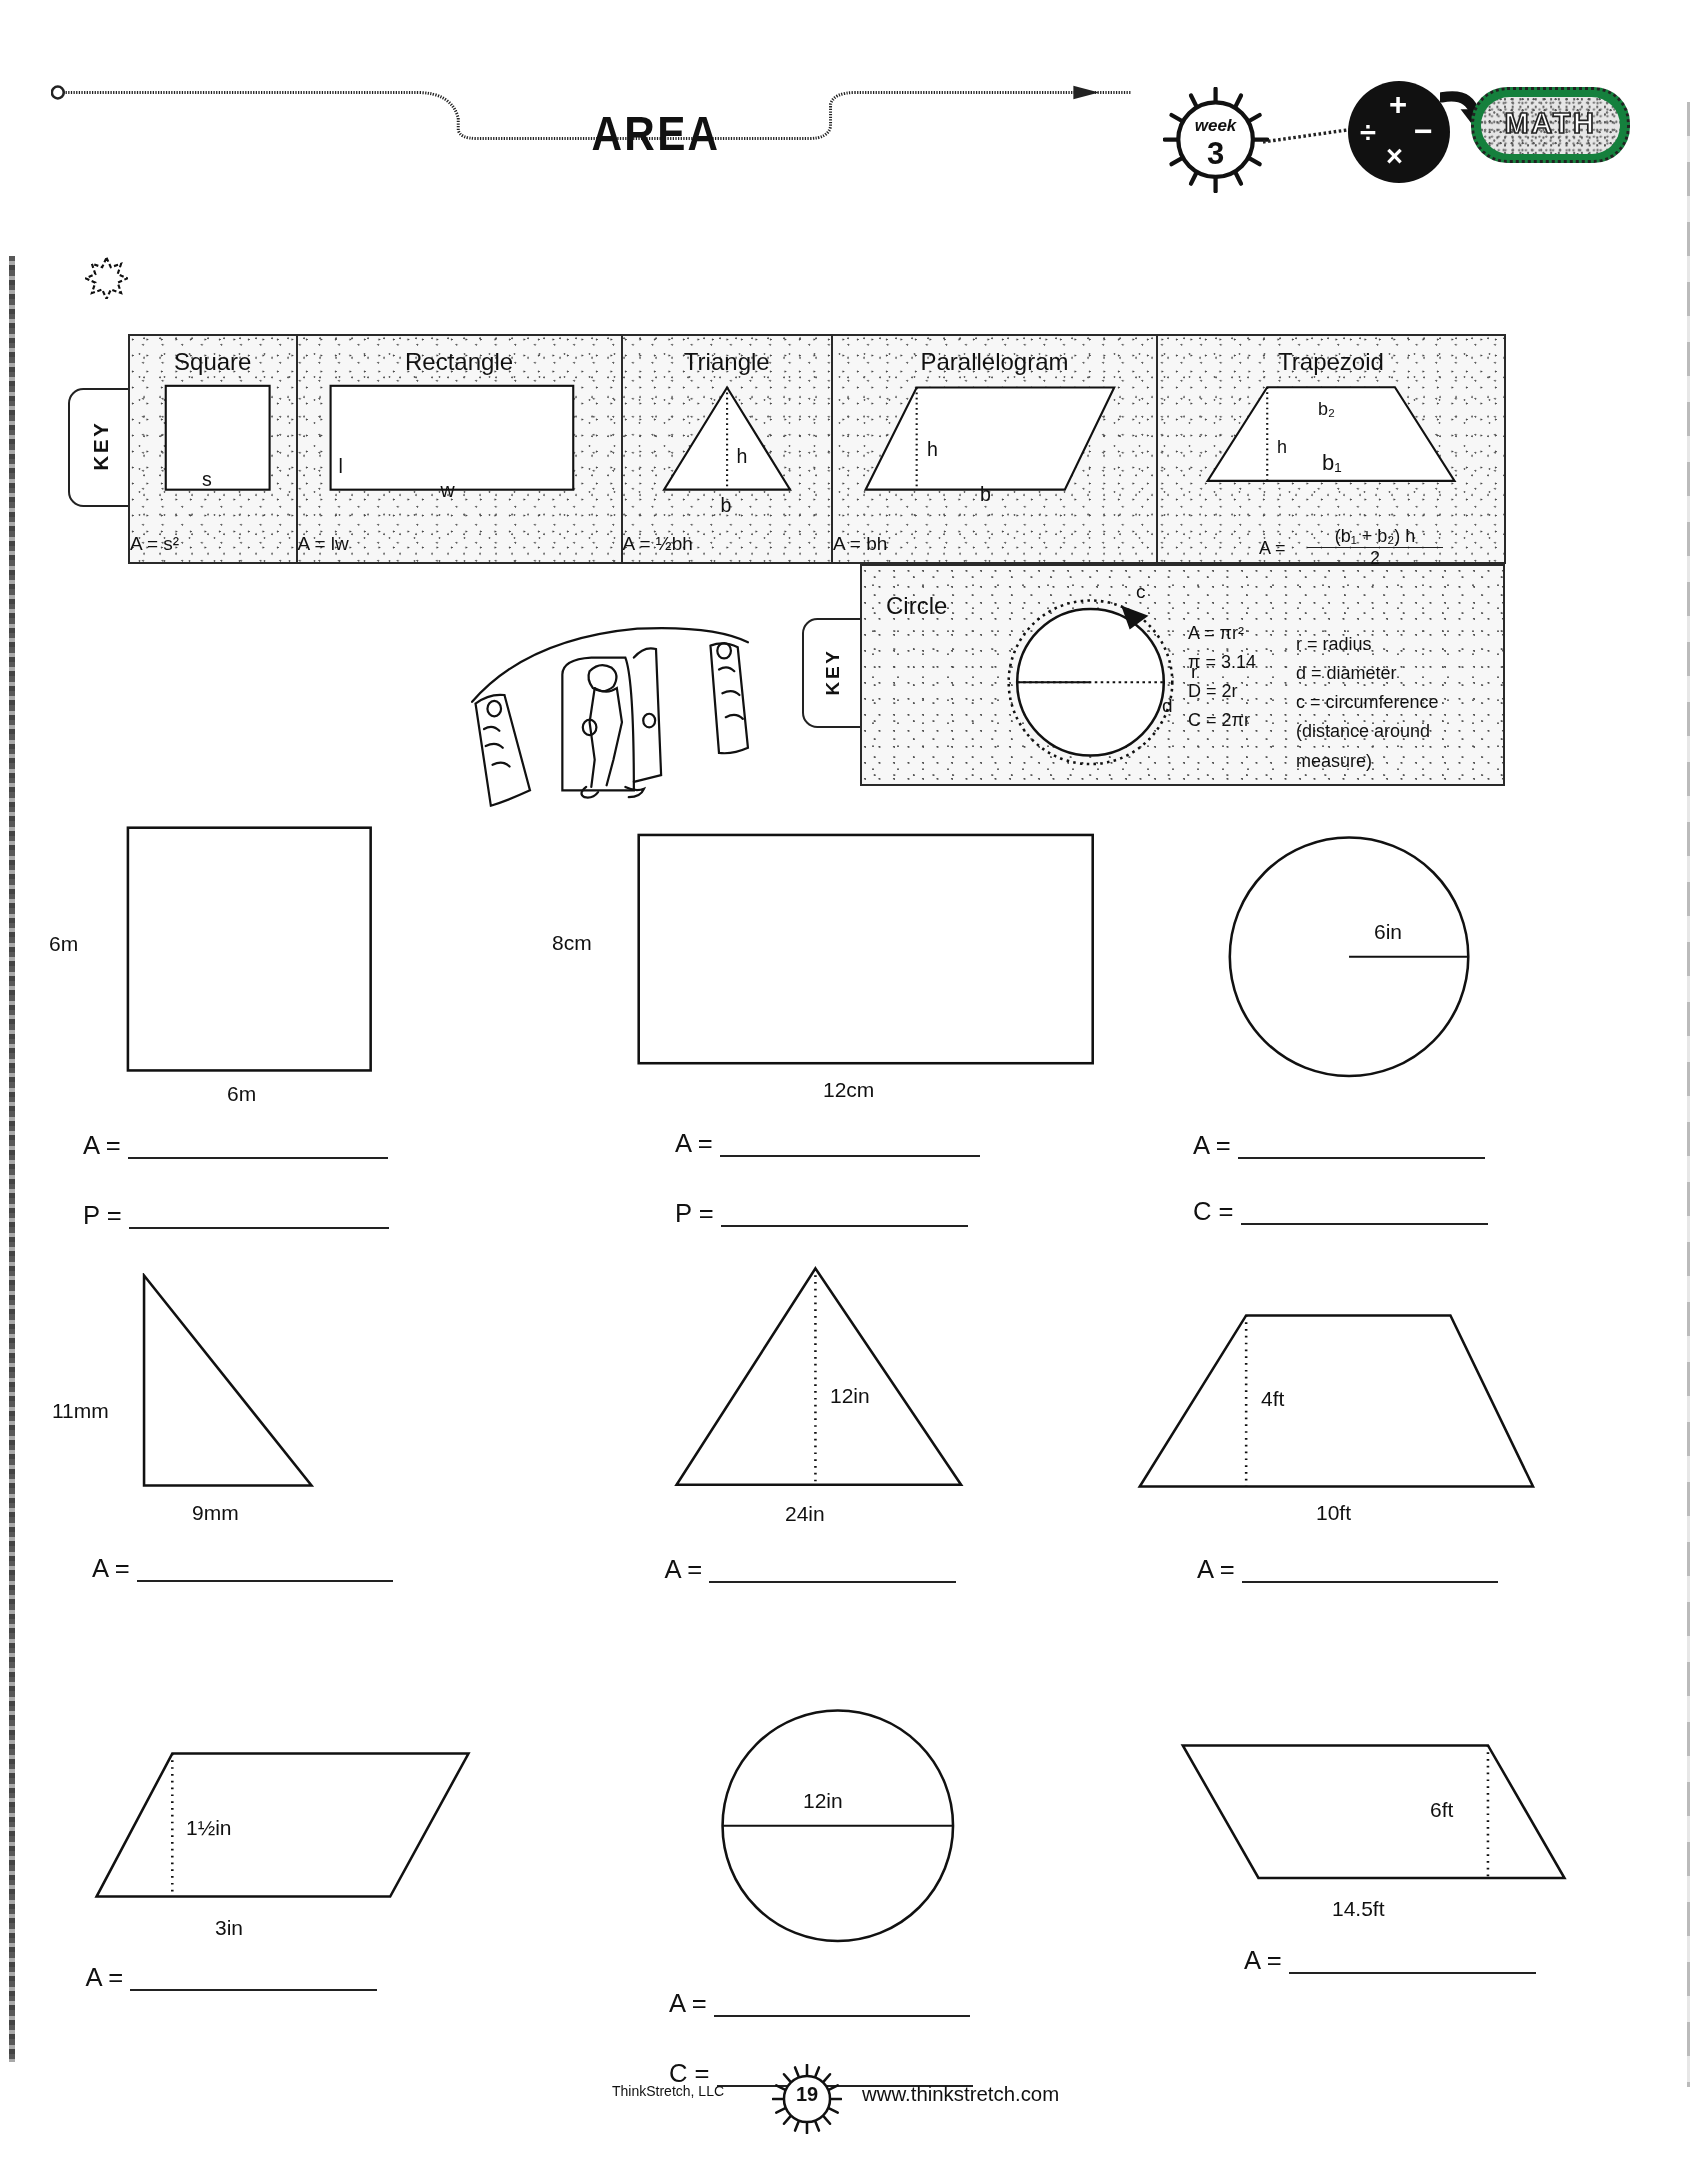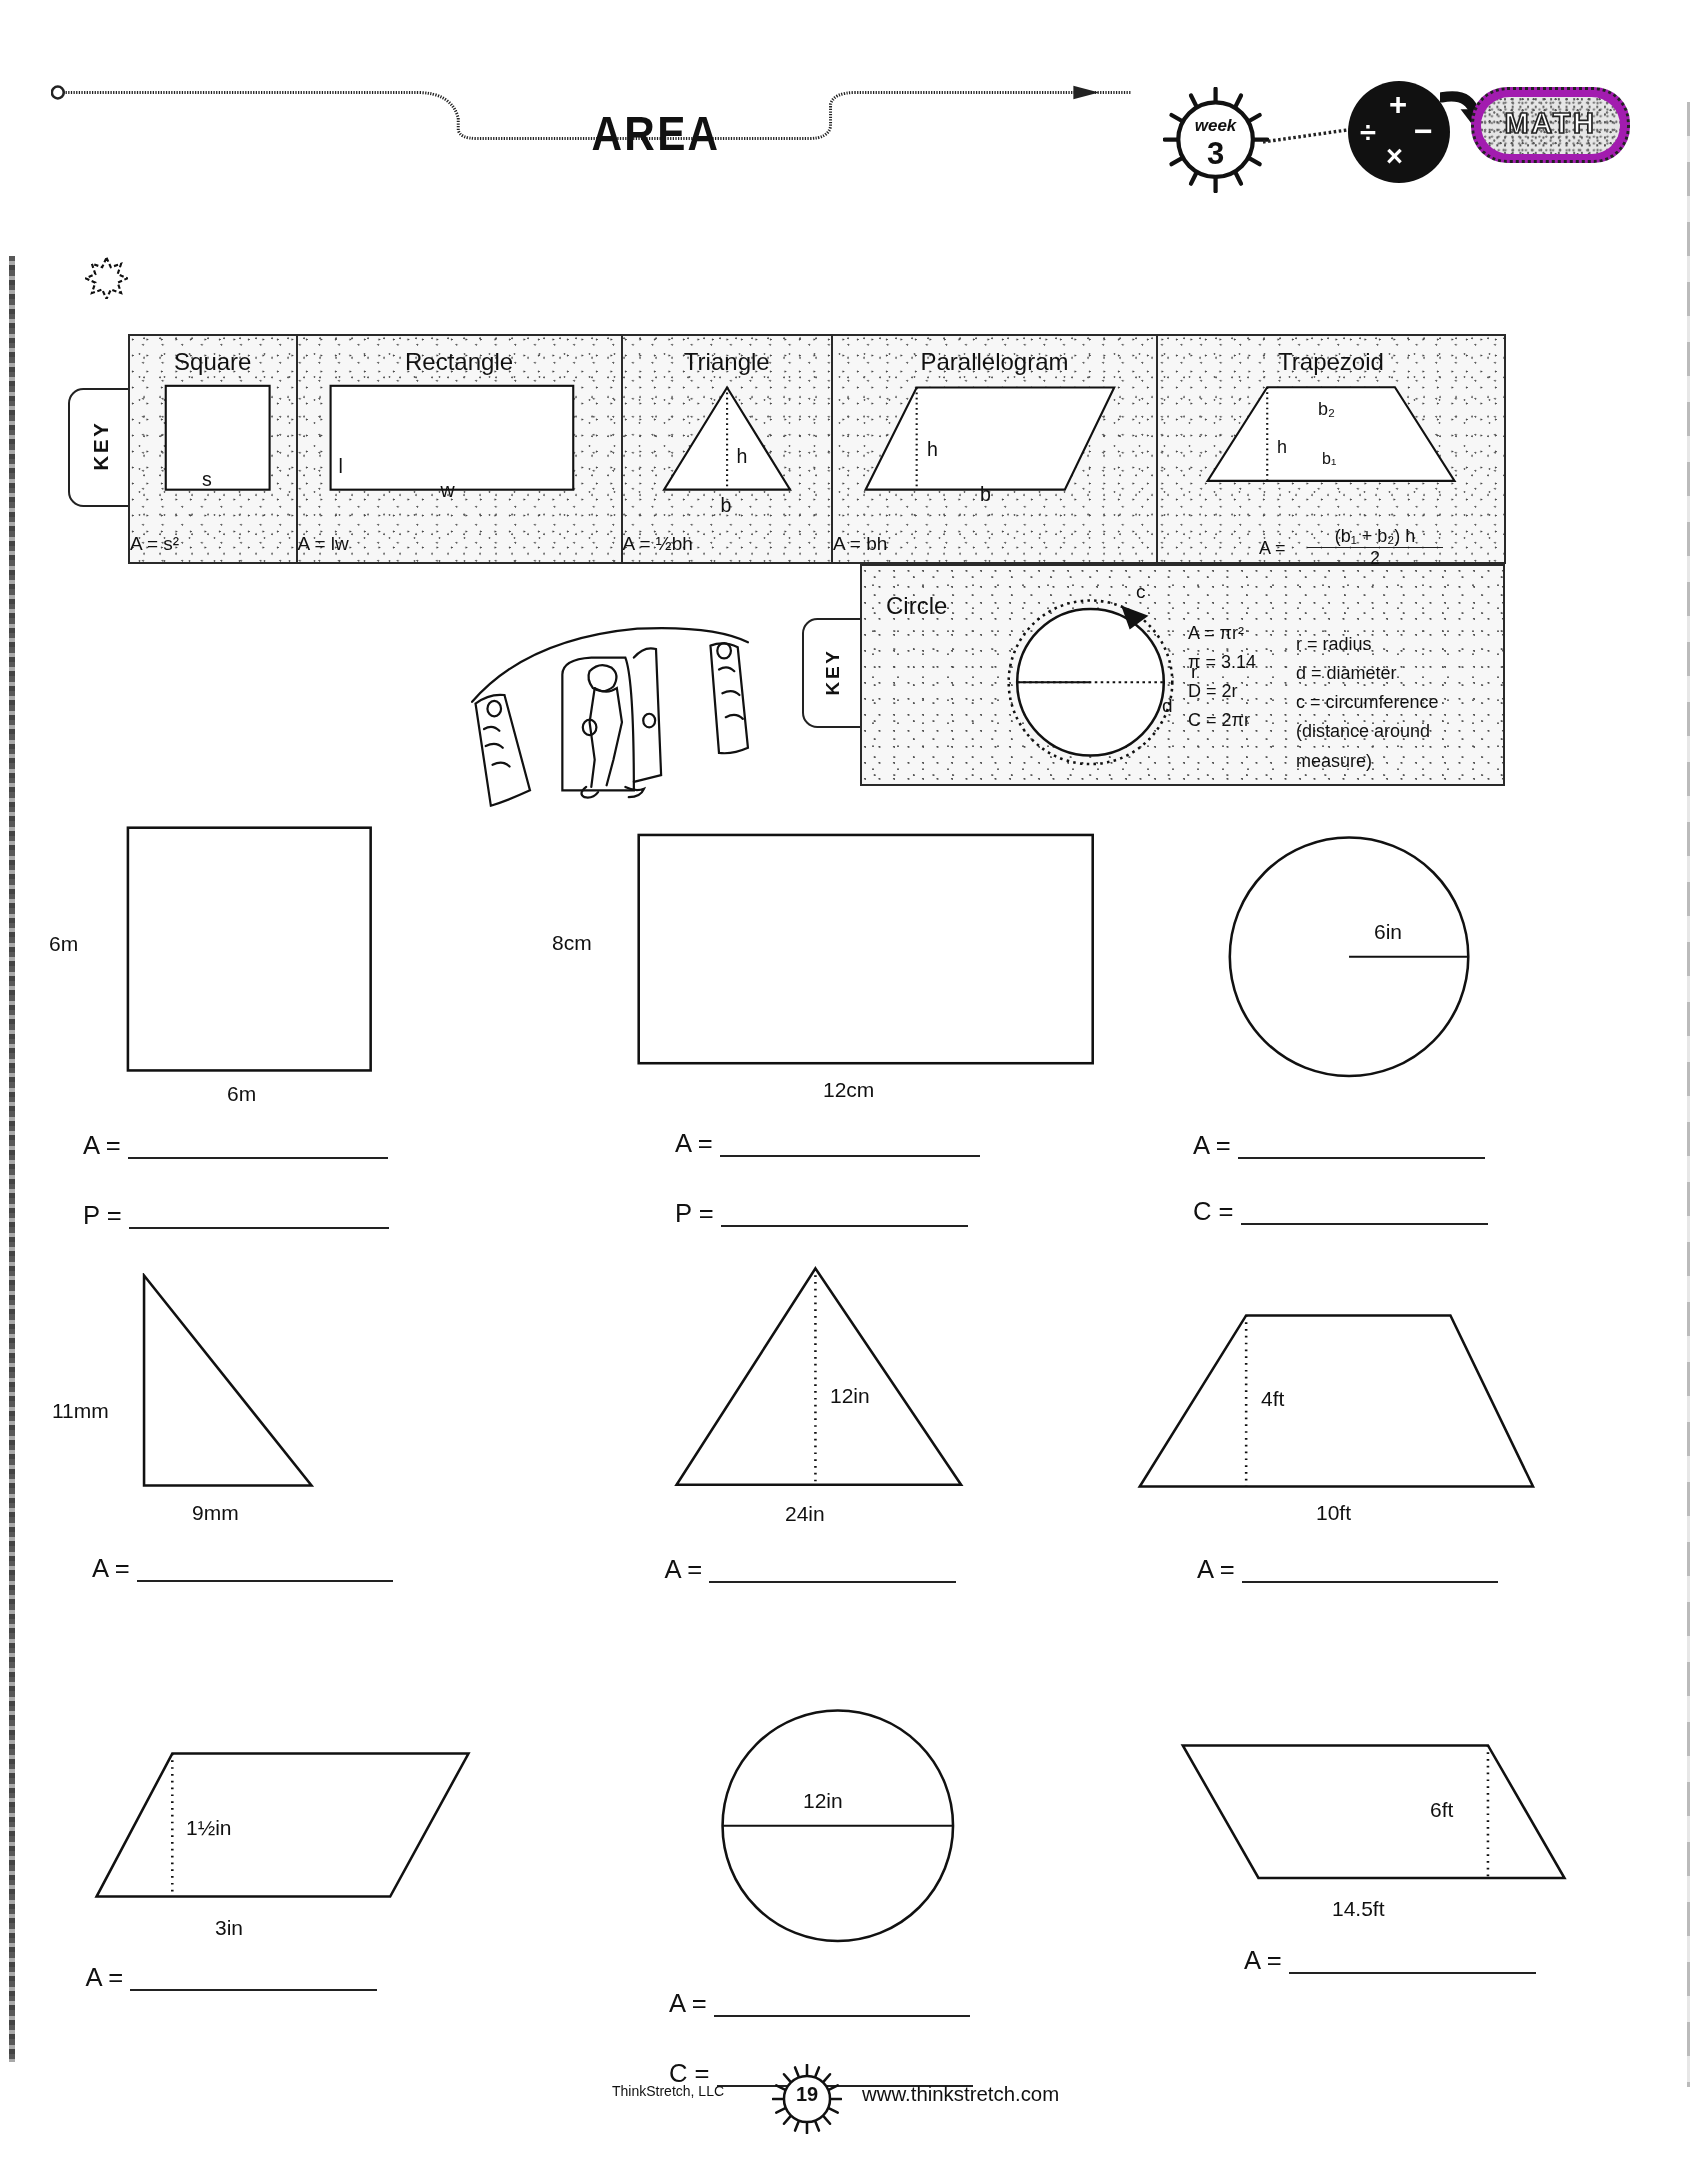--- a/index.html
+++ b/index.html
@@ -34,21 +34,21 @@
 
   .ops-circle { position:absolute; left:194px; top:8.5px; width:102px; height:102px;
     border-radius:50%; background:#111; }
   .ops-circle span { position:absolute; color:#fff; font-weight:bold; line-height:1; }
   .op-div { left:12px; top:37px; font-size:29px; }
   .op-plus { left:41px; top:8.5px; font-size:31px; }
   .op-minus { left:66px; top:34px; font-size:32px; }
   .op-times { left:38px; top:61px; font-size:29px; }
 
   .math-pill { position:absolute; left:317px; top:15.3px; width:153px; height:70px;
-    border:3.4px dotted #222; border-radius:36px; background:#a21caf; }
+    border:3.4px dotted #222; border-radius:36px; background:#15803d; }
   .math-pill-inner { position:absolute; left:6.8px; top:6.8px; right:6.8px; bottom:6.8px;
     border-radius:29px;
     background:
       radial-gradient(circle at 12% 30%, #555 0.9px, transparent 1.4px),
       radial-gradient(circle at 42% 65%, #666 0.9px, transparent 1.4px),
       radial-gradient(circle at 78% 20%, #555 0.9px, transparent 1.4px),
       radial-gradient(circle at 62% 82%, #777 0.9px, transparent 1.4px),
       #e6e6e6;
     background-size:7.7px 7.7px,9.4px 9.4px,11px 11px,6.8px 6.8px,auto; }
   .math-text { position:absolute; left:0; top:17px; width:153px; text-align:center;
@@ -229,21 +229,21 @@
     </div>
 
     <div class="keycell" style="width:347px">
       <div class="cap">Trapezoid</div>
       <svg width="347" height="149" style="position:absolute;left:0;top:41px" viewBox="0 0 407 175">
         <polygon points="128,12 278,12 348,122 58,122" fill="#fff" stroke="#111" stroke-width="2.5"></polygon>
         <line x1="128" y1="12" x2="128" y2="122" stroke="#111" stroke-width="2.5" stroke-dasharray="2 4"></line>
       </svg>
       <div class="dim" style="left:160px; top:63px; font-size:18px">b₂</div>
       <div class="dim" style="left:119px; top:101px; font-size:18px">h</div>
-      <div class="dim" style="left:164px; top:114px; font-size:16px">b₁</div>
+      <div class="dim" style="left:164px; top:114px; font-size:22px">b₁</div>
       <div style="position:absolute; left:101px; bottom:3.4px; font-size:18px">A =</div>
       <div style="position:absolute; left:149px; bottom:13.6px; text-align:center; width:136px;
                   border-bottom:1.7px solid #222; font-size:18px">(b₁ + b₂) h</div>
       <div style="position:absolute; left:149px; bottom:-6.8px; text-align:center; width:136px; font-size:18px">2</div>
     </div>
   </div>
 
   <div class="key-tab2">
     <span>KEY</span>
   </div>

